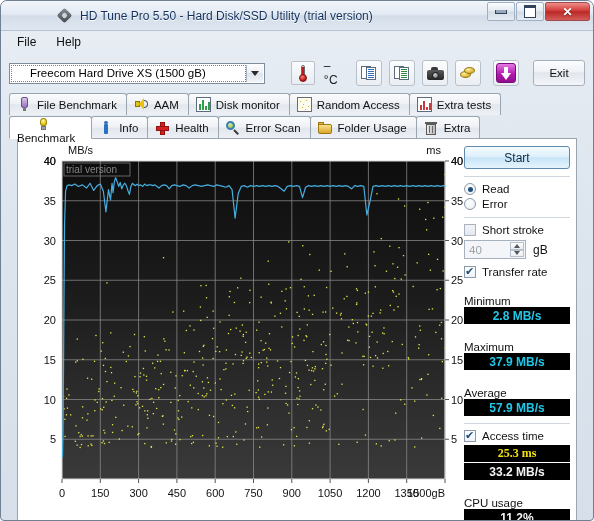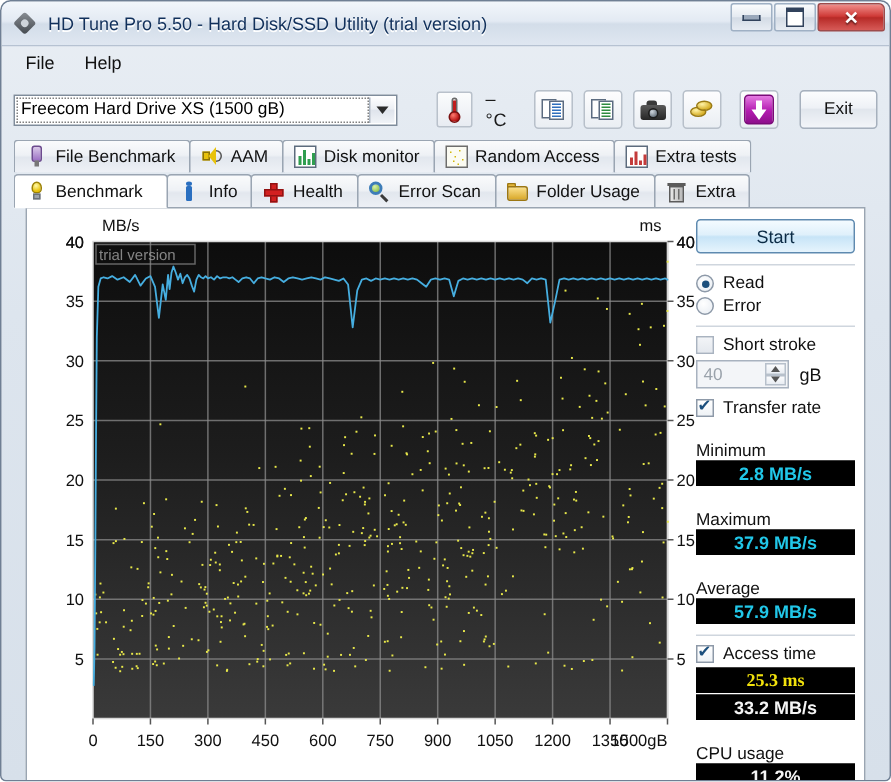--- a/index.html
+++ b/index.html
@@ -18,21 +18,21 @@
     border-radius: 7px 7px 4px 4px;
     overflow: hidden;
   }
   
   .titlebar {
     height: 30px;
     position: relative;
     background: linear-gradient(180deg,#f2f6fb 0%, #e3eaf3 45%, #d3dde9 52%, #dfe7f1 100%);
     border-bottom: 1px solid #b6c2d2;
     border-radius: 6px 6px 0 0;
-    display: flex; align-items: center;
+    display: flex; align-items: center; padding-left: 48px;
   }
   .title-icon {
     width: 18px; height: 18px; margin-left: 7px; margin-right: 6px;
     position: relative; flex: none;
   }
   .title-icon .diamond {
     position: absolute; left: 3px; top: 3px;
     width: 11px; height: 11px;
     background: linear-gradient(135deg,#8a8f95,#43484e);
     transform: rotate(45deg);
@@ -90,21 +90,21 @@
     padding: 0 8px;
     position: relative;
   }
   .drive-select {
     width: 258px; height: 21px;
     border: 1px solid #7f8c9b;
     background: #fff;
     display: flex; align-items: center;
     position: relative;
     font-size: 11.5px; color: #000;
-    padding-left: 4px;
+    padding-left: 20px;
   }
   .drive-select .focus-ring {
     position: absolute; left: 1px; top: 1px; right: 18px; bottom: 1px;
     border: 1px dotted #808080; pointer-events: none;
   }
   .drive-select .arrow-box {
     position: absolute; right: 1px; top: 1px; bottom: 1px; width: 17px;
     background: linear-gradient(180deg,#fdfdfe 0%,#eceff4 45%,#dfe4ec 50%,#f0f3f7 100%);
     border-left: 1px solid #aab4c1;
     display: flex; align-items: center; justify-content: center;
@@ -218,20 +218,21 @@
     margin-right: -1px;
     border-radius: 3px 3px 0 0;
     white-space: nowrap;
   }
   .tabrow.row2 .tab { height: 23px; }
   .tab.active {
     background: #fff;
     border-bottom: 1px solid #fff;
     position: relative; z-index: 5;
     padding-right: 16px;
+    flex-direction: column;
   }
   .tab .tico { width: 15px; height: 15px; margin-right: 5px; position: relative; flex: none; }
   .tabs-body {
     border: 1px solid #9aa5b2;
     background: #fff;
     margin: 0 8px 0 8px;
     height: 383px;
     position: relative;
     margin-top: -1px;
   }

